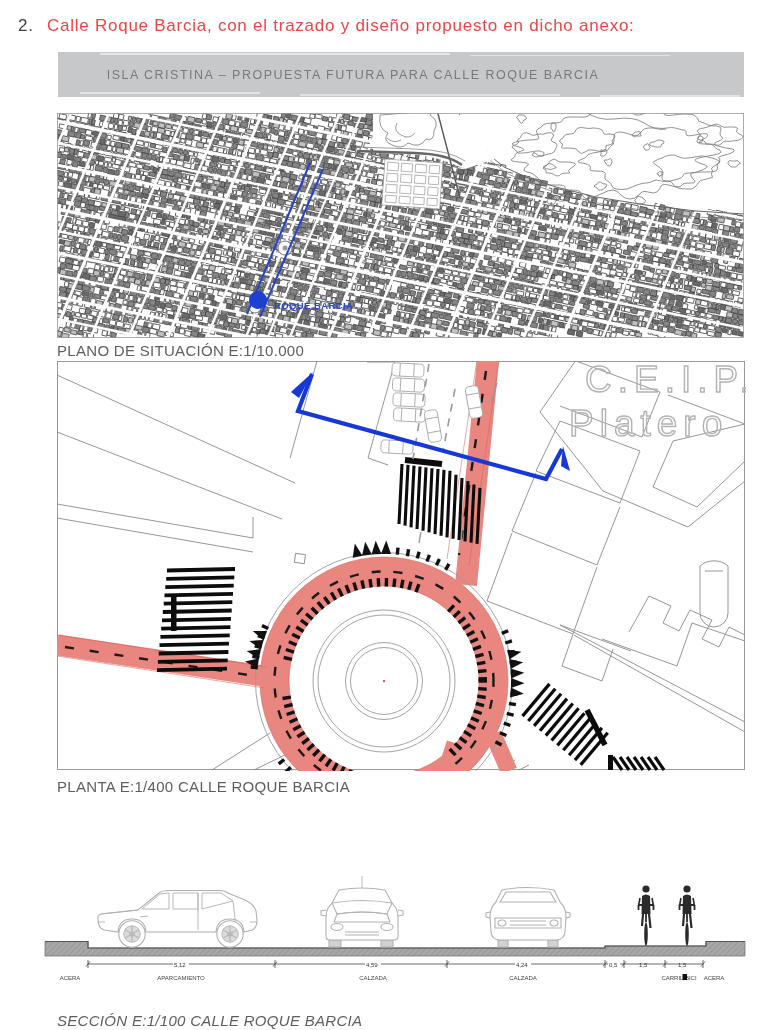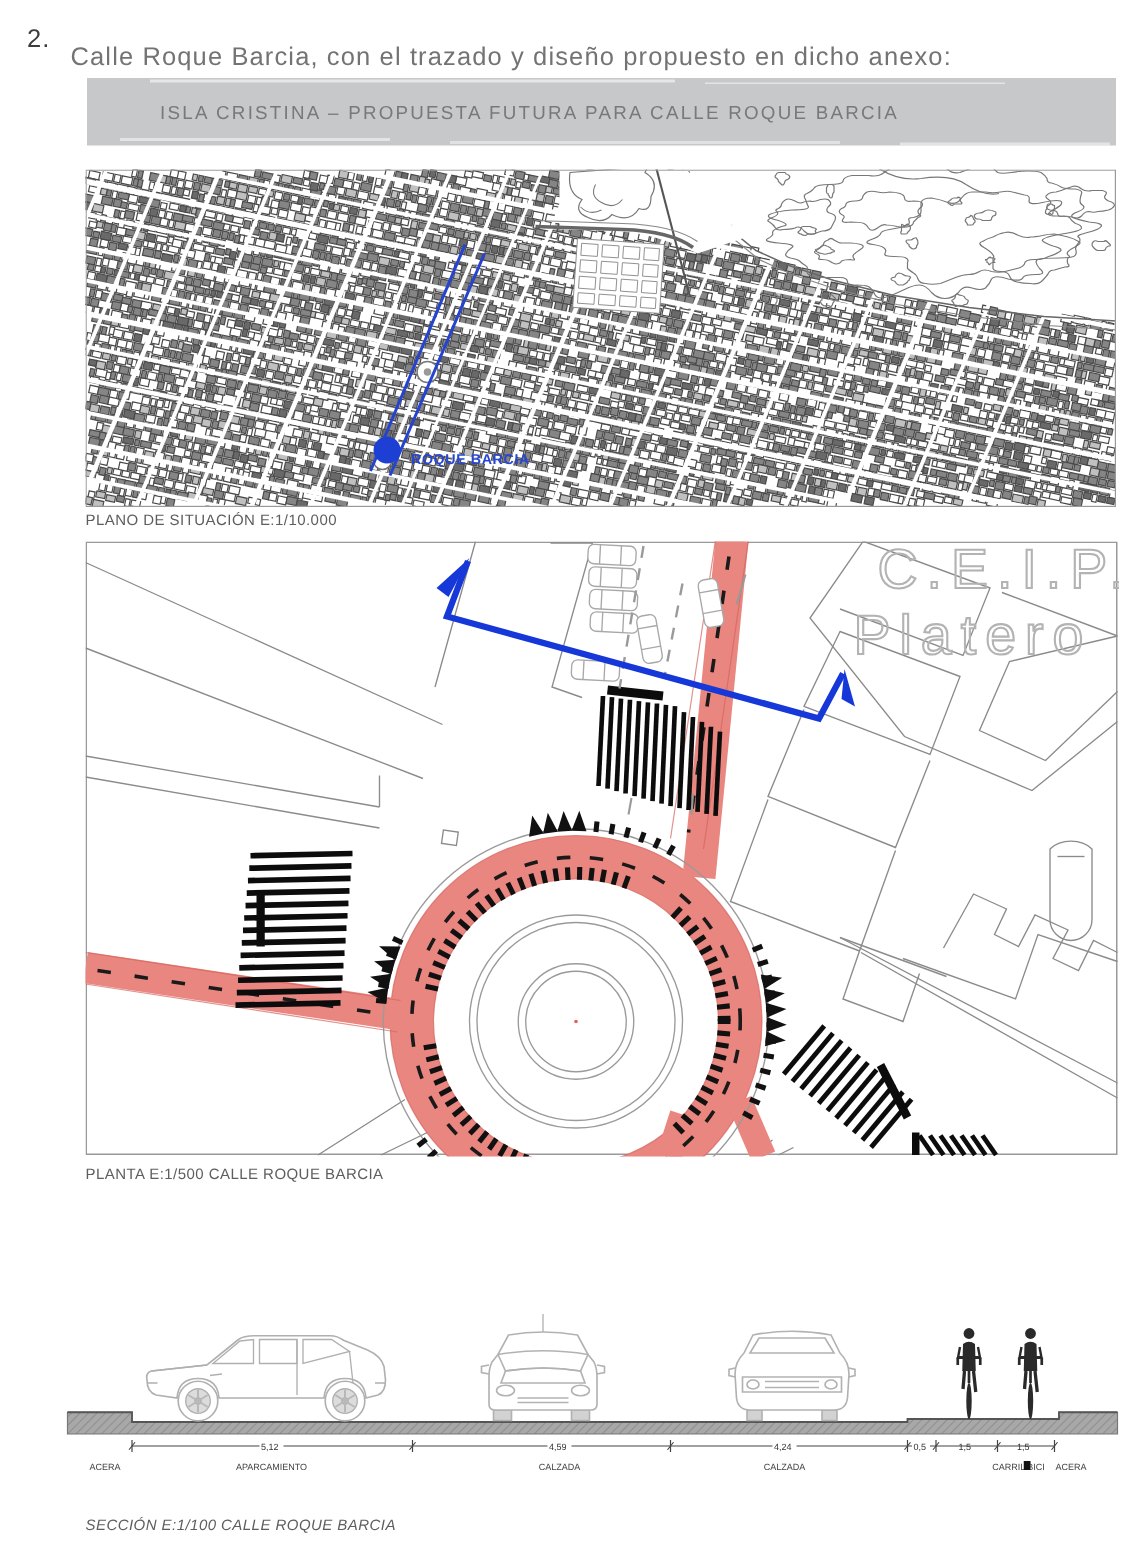--- a/index.html
+++ b/index.html
@@ -1,19 +1,19 @@
 <!DOCTYPE html>
 <html><head><meta charset="utf-8"><style>
 html,body{margin:0;padding:0;background:#fff;}
 body{width:759px;height:1030px;position:relative;font-family:"Liberation Sans",sans-serif;overflow:hidden;}
-.cap{position:absolute;font-size:10px;color:#5e5e5e;letter-spacing:0.3px;}
+.cap{position:absolute;font-size:15px;color:#5e5e5e;letter-spacing:0.3px;}
 </style></head>
 <body>
 <div style="position:absolute;left:18px;top:16px;font-size:17px;letter-spacing:0.75px;color:#3b3c3e;">2.</div>
-<div style="position:absolute;left:47px;top:28px;font-size:17px;letter-spacing:0.75px;color:#737373;">Calle Roque Barcia, con el trazado y diseño propuesto en dicho anexo:</div>
+<div style="position:absolute;left:47px;top:16px;font-size:17px;letter-spacing:0.75px;color:#ef4444;">Calle Roque Barcia, con el trazado y diseño propuesto en dicho anexo:</div>
 <div style="position:absolute;left:58px;top:52px;width:686px;height:45px;background:#c7c8ca;"></div>
 <div style="position:absolute;left:100px;top:53px;width:350px;height:2px;background:rgba(255,255,255,0.55);"></div>
 <div style="position:absolute;left:470px;top:55px;width:200px;height:1px;background:rgba(255,255,255,0.5);"></div>
 <div style="position:absolute;left:80px;top:92px;width:180px;height:2px;background:rgba(255,255,255,0.5);"></div>
 <div style="position:absolute;left:300px;top:94px;width:260px;height:2px;background:rgba(255,255,255,0.45);"></div>
 <div style="position:absolute;left:600px;top:95px;width:140px;height:2px;background:rgba(255,255,255,0.5);"></div>
 <div style="position:absolute;left:58px;top:52px;width:590px;height:45px;line-height:47px;text-align:center;font-size:12.5px;color:#77797c;letter-spacing:1.5px;">ISLA CRISTINA – PROPUESTA FUTURA PARA CALLE ROQUE BARCIA</div>
 <svg width="687" height="225" viewBox="0 0 687 225" style="position:absolute;left:57px;top:113px">
 <rect width="687" height="225" fill="#fff"></rect>
 <g transform="rotate(12.0)" stroke="#4a4a4a" stroke-width="0.8">
@@ -357,21 +357,21 @@
     <g transform="translate(417,41) rotate(80)" fill="#fff" stroke="#a8a8a8" stroke-width="0.9">
       <rect x="-16" y="-6.5" width="32" height="13" rx="4"></rect>
       <path d="M-8,-6.5 L-8,6.5 M6,-6.5 L6,6.5" fill="none"></path>
     </g>
     <path d="M372,3 L356,98 M398,28 L386,90" stroke="#9a9a9a" stroke-width="1.6" fill="none" stroke-dasharray="8 7"></path>
     <path d="M440,22 L434,42 M405,168 L404,182 M364,171 L362,182" stroke="#9a9a9a" stroke-width="1.4" fill="none"></path>
     <path d="M255,13 L241,50 L489,118 L505,88" fill="none" stroke="#1638d8" stroke-width="4.2"></path>
     <path d="M256,11 L234,31 L242,37 Z" fill="#1638d8"></path>
     <path d="M506,85 L513,110 L504,105 Z" fill="#1638d8"></path>
   </svg>
-<div class="cap" style="left:57px;top:778px;">PLANTA E:1/500 CALLE ROQUE BARCIA</div>
+<div class="cap" style="left:57px;top:778px;">PLANTA E:1/400 CALLE ROQUE BARCIA</div>
 <svg width="719" height="120" viewBox="0 0 719 120" style="position:absolute;left:40px;top:870px">
     <defs>
       <pattern id="hs" width="4" height="4" patternUnits="userSpaceOnUse" patternTransform="rotate(45)">
         <rect width="4" height="4" fill="#a8a8a8"></rect>
         <line x1="0" y1="0" x2="0" y2="4" stroke="#8e8e8e" stroke-width="1.4"></line>
       </pattern>
     </defs>
     <path d="M5,71.5 L48,71.5 48,78 565,78 565,76 666,76 666,71.5 705,71.5 705,86 5,86 Z" fill="url(#hs)" stroke="#777" stroke-width="0.8"></path>
     <path d="M5,71.5 L48,71.5 48,78 565,78 565,76 666,76 666,71.5 705,71.5" fill="none" stroke="#555" stroke-width="1.2"></path>
     <g fill="#fff" stroke="#b0b0b0" stroke-width="1.1">

